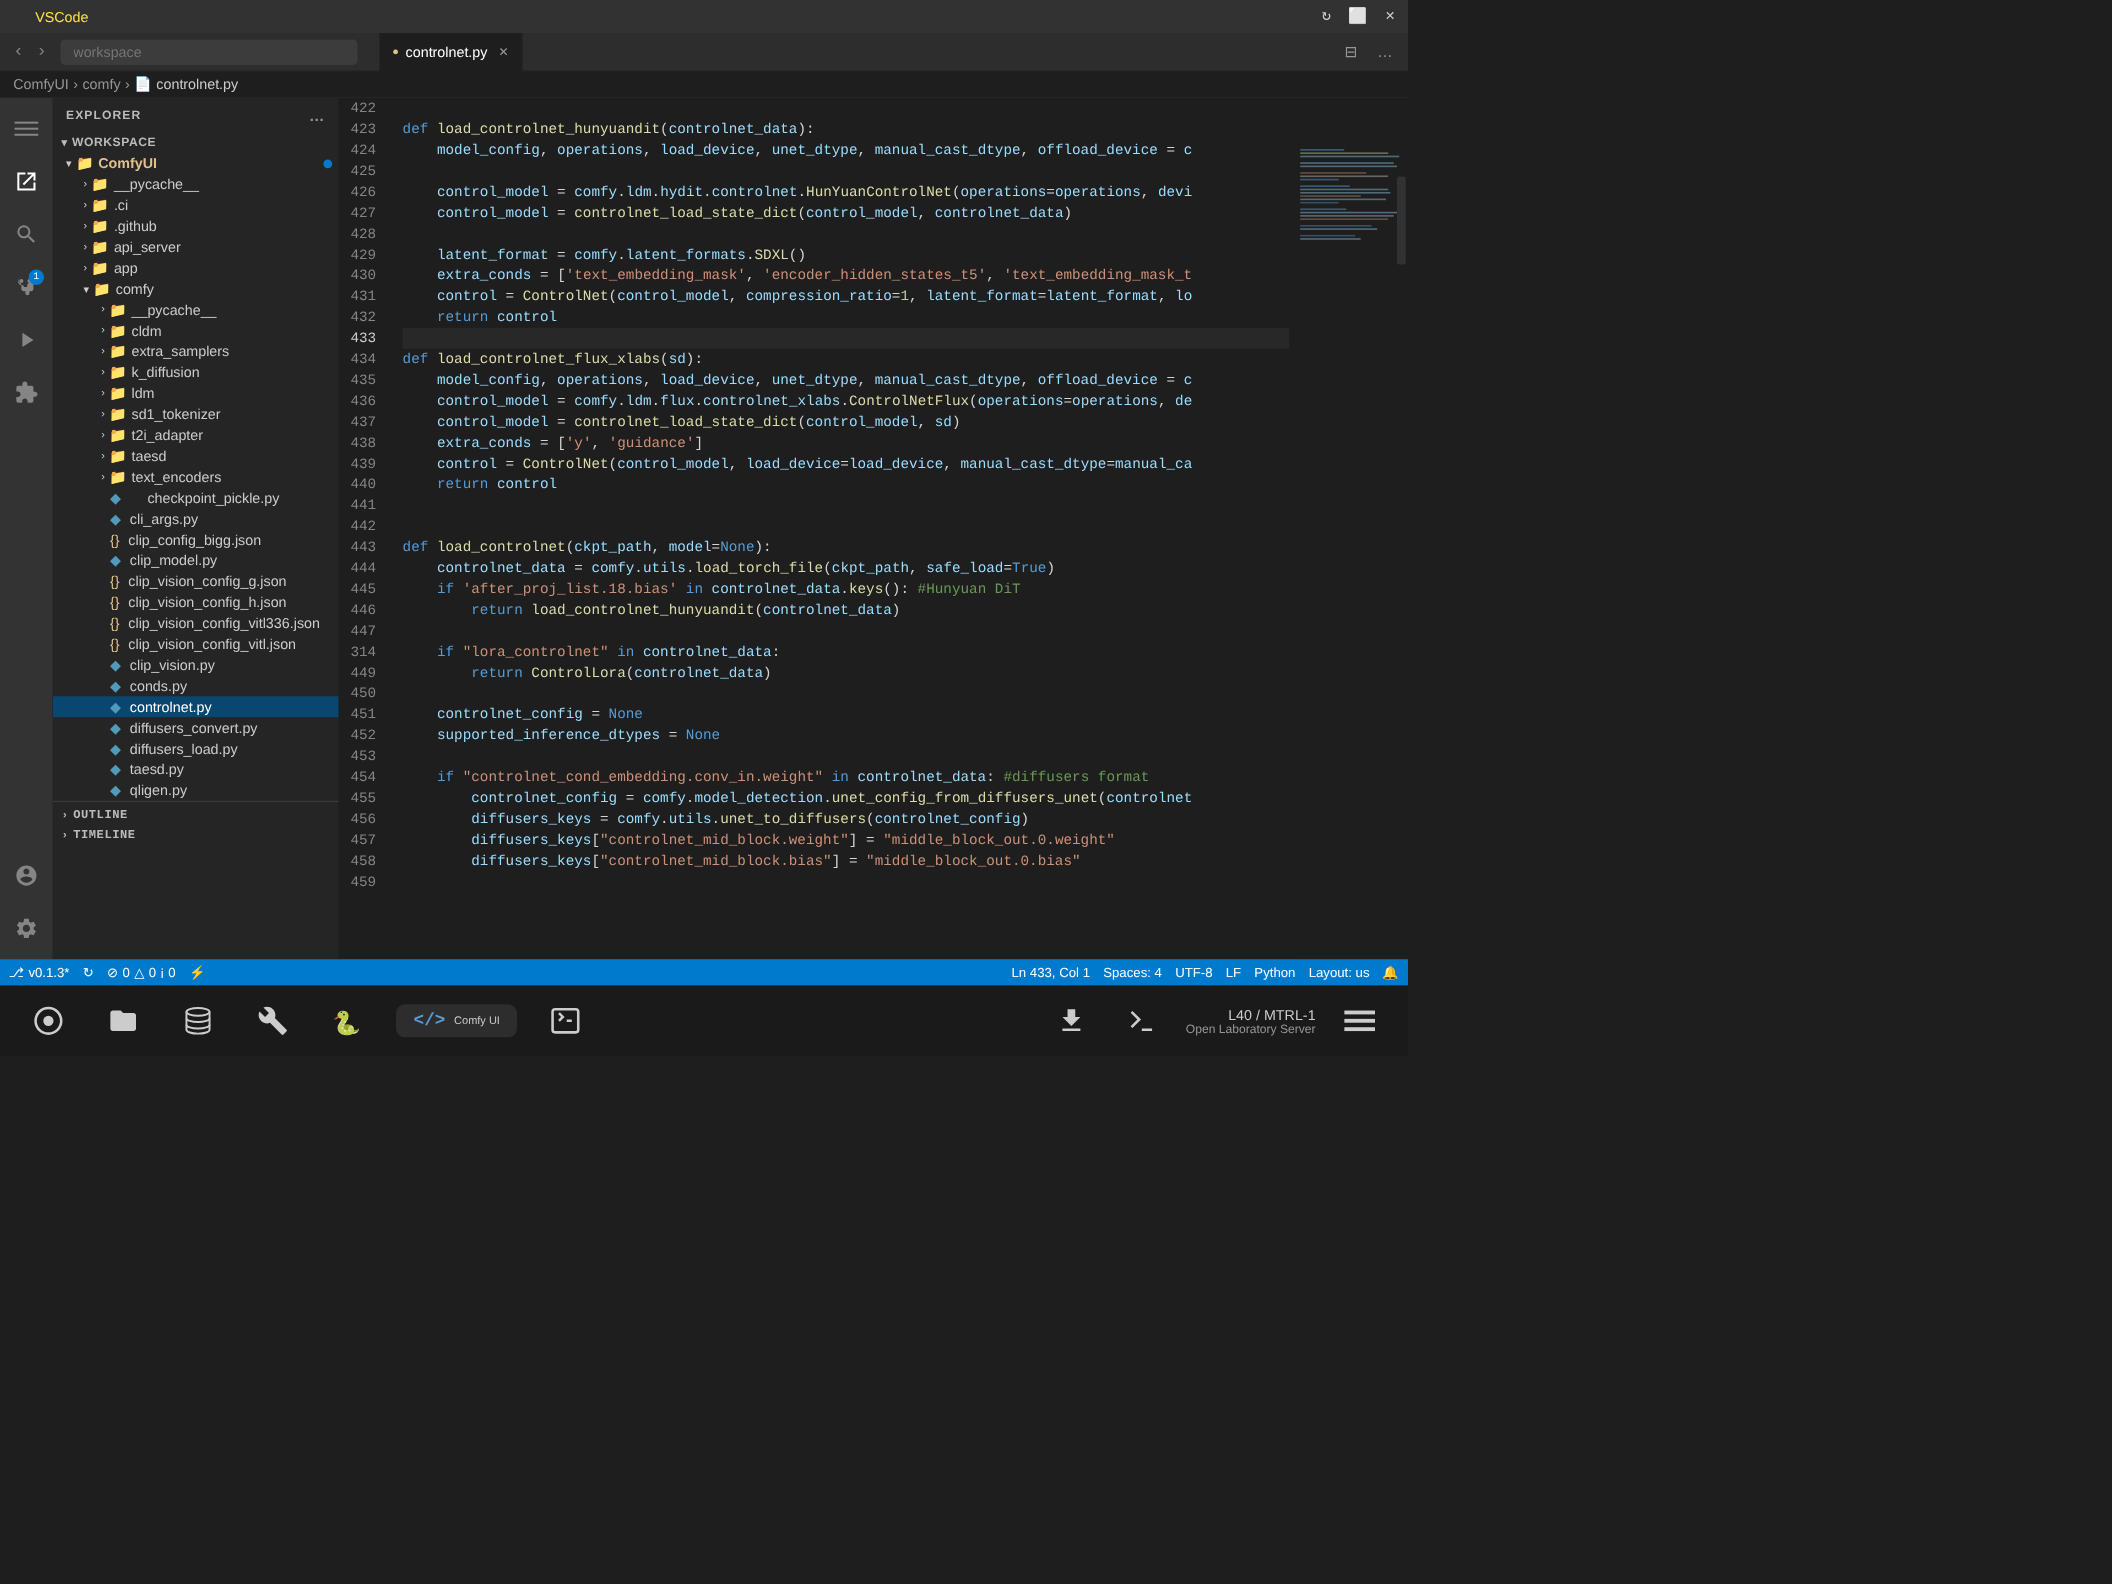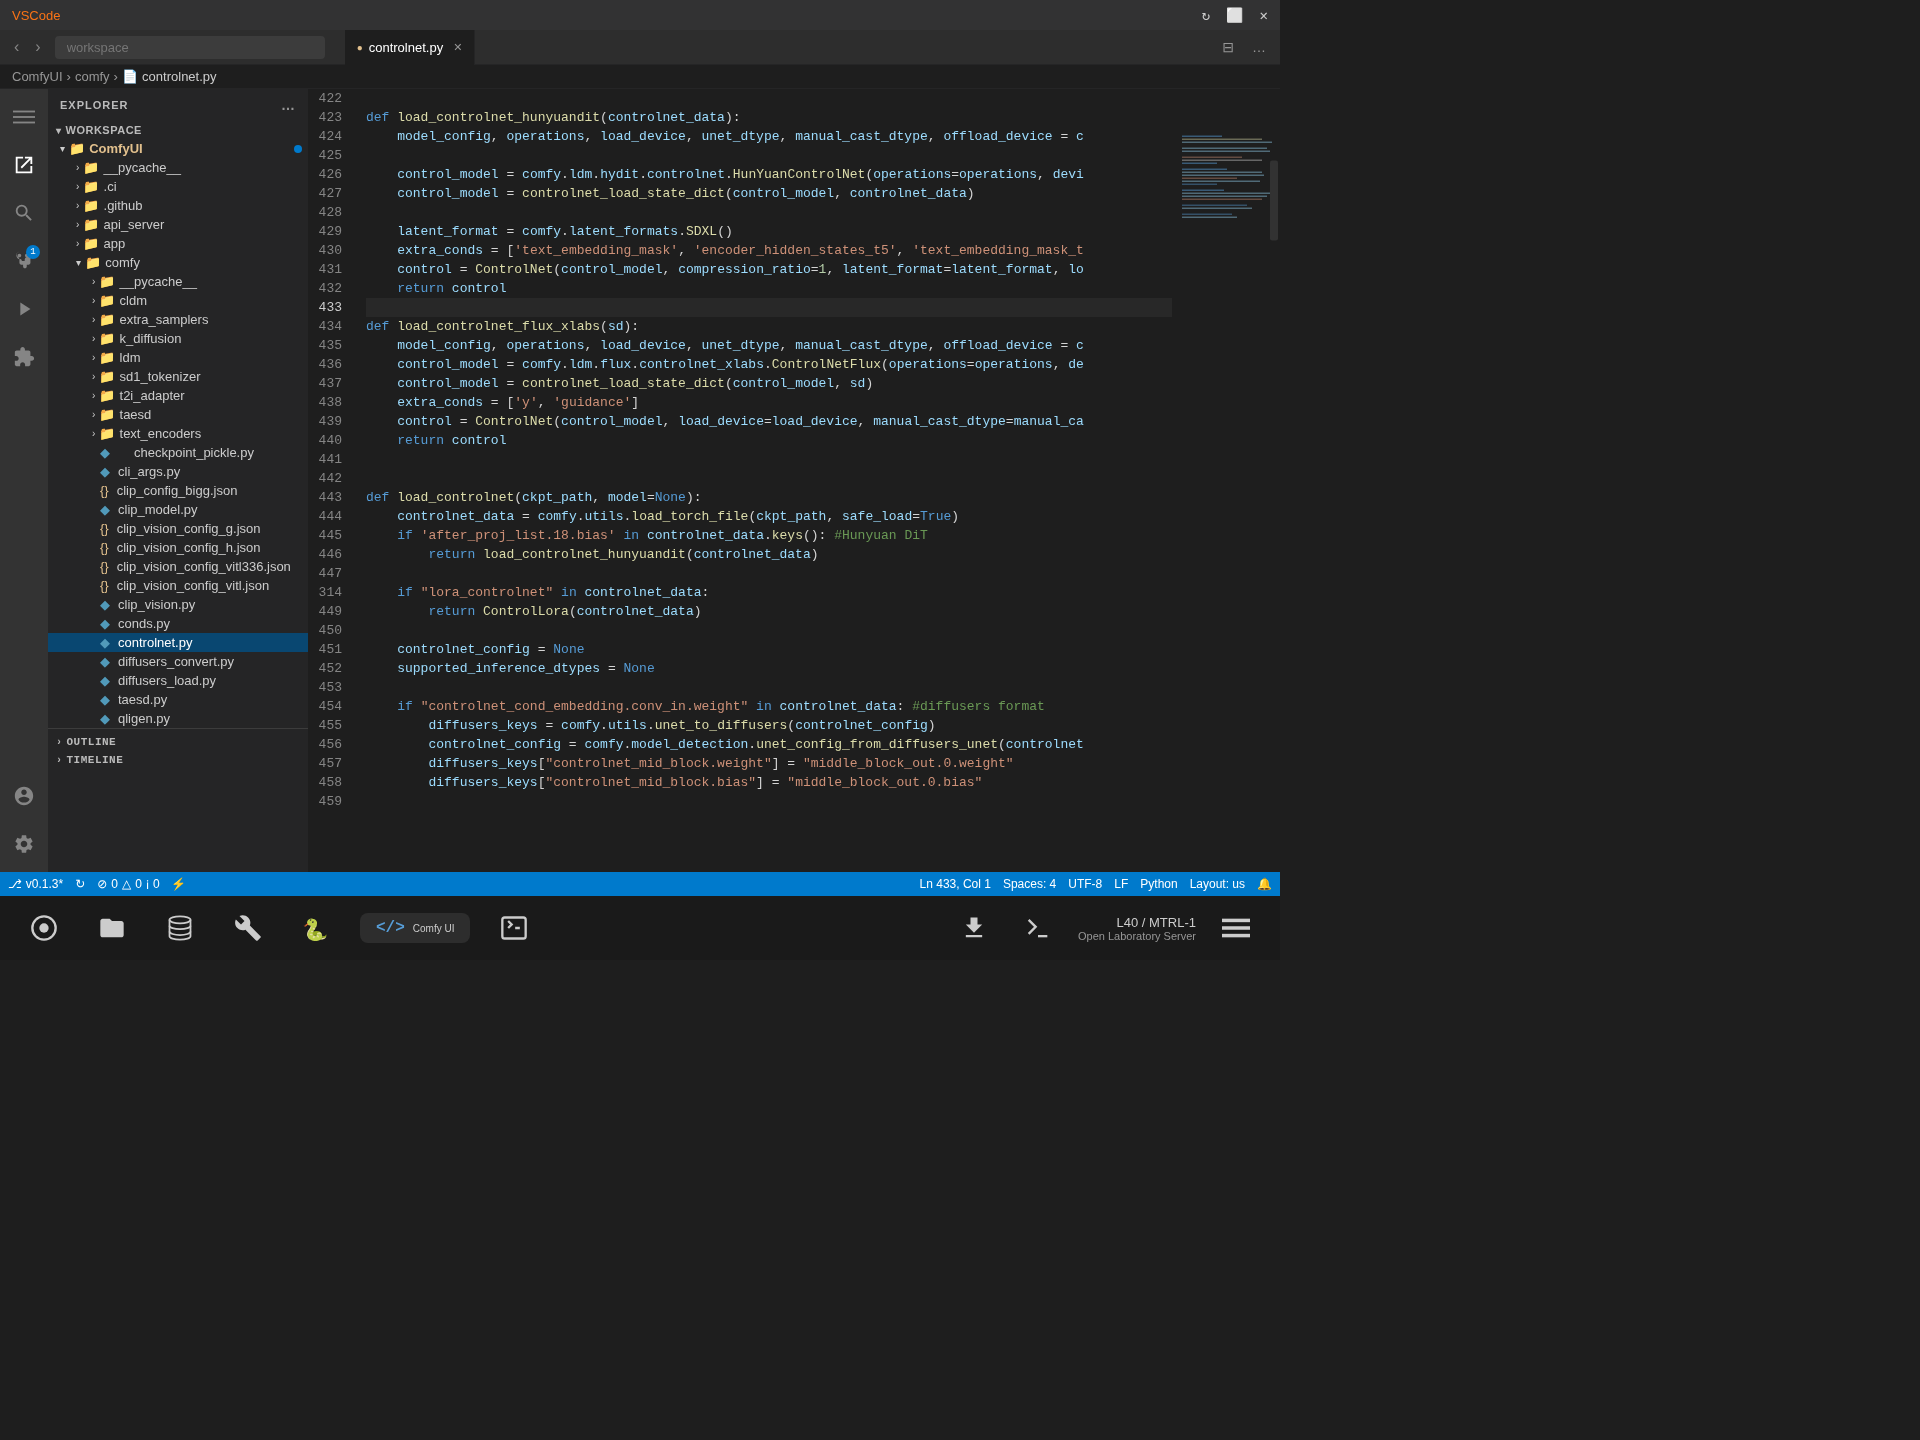--- a/index.html
+++ b/index.html
@@ -19,23 +19,24 @@
     #title-bar {
       background: #323233;
       height: 30px;
       display: flex;
       align-items: center;
       padding: 0 12px;
       flex-shrink: 0;
       justify-content: space-between;
     }
     #title-bar-title {
-      color: #f97316;
+      color: #fde047;
       font-size: 13px;
       font-family: -apple-system, sans-serif;
+      margin-left: 20px;
     }
     #title-bar-controls {
       display: flex;
       gap: 16px;
     }
     .title-btn {
       color: #cccccc;
       font-size: 14px;
       cursor: pointer;
     }
@@ -756,22 +757,22 @@
           <div class="code-line">    <span class="kw">if</span> <span class="str">'after_proj_list.18.bias'</span> <span class="kw">in</span> <span style="color:#9cdcfe;">controlnet_data</span><span class="op">.</span><span class="fn">keys</span><span class="op">():</span> <span class="comment">#Hunyuan DiT</span></div>
           <div class="code-line">        <span class="kw">return</span> <span class="fn">load_controlnet_hunyuandit</span><span class="op">(</span><span style="color:#9cdcfe;">controlnet_data</span><span class="op">)</span></div>
           <div class="code-line empty"> </div>
           <div class="code-line">    <span class="kw">if</span> <span class="str">"lora_controlnet"</span> <span class="kw">in</span> <span style="color:#9cdcfe;">controlnet_data</span><span class="op">:</span></div>
           <div class="code-line">        <span class="kw">return</span> <span class="fn">ControlLora</span><span class="op">(</span><span style="color:#9cdcfe;">controlnet_data</span><span class="op">)</span></div>
           <div class="code-line empty"> </div>
           <div class="code-line">    <span style="color:#9cdcfe;">controlnet_config</span> <span class="op">=</span> <span class="none-kw">None</span></div>
           <div class="code-line">    <span style="color:#9cdcfe;">supported_inference_dtypes</span> <span class="op">=</span> <span class="none-kw">None</span></div>
           <div class="code-line empty"> </div>
           <div class="code-line">    <span class="kw">if</span> <span class="str">"controlnet_cond_embedding.conv_in.weight"</span> <span class="kw">in</span> <span style="color:#9cdcfe;">controlnet_data</span><span class="op">:</span> <span class="comment">#diffusers format</span></div>
+          <div class="code-line">        <span style="color:#9cdcfe;">controlnet_config</span> <span class="op">=</span> <span style="color:#9cdcfe;">comfy</span><span class="op">.</span><span style="color:#9cdcfe;">model_detection</span><span class="op">.</span><span class="fn">unet_config_from_diffusers_unet</span><span class="op">(</span><span style="color:#9cdcfe;">controlnet</span></div>
           <div class="code-line">        <span style="color:#9cdcfe;">diffusers_keys</span> <span class="op">=</span> <span style="color:#9cdcfe;">comfy</span><span class="op">.</span><span style="color:#9cdcfe;">utils</span><span class="op">.</span><span class="fn">unet_to_diffusers</span><span class="op">(</span><span style="color:#9cdcfe;">controlnet_config</span><span class="op">)</span></div>
-          <div class="code-line">        <span style="color:#9cdcfe;">controlnet_config</span> <span class="op">=</span> <span style="color:#9cdcfe;">comfy</span><span class="op">.</span><span style="color:#9cdcfe;">model_detection</span><span class="op">.</span><span class="fn">unet_config_from_diffusers_unet</span><span class="op">(</span><span style="color:#9cdcfe;">controlnet</span></div>
           <div class="code-line">        <span style="color:#9cdcfe;">diffusers_keys</span><span class="op">[</span><span class="str">"controlnet_mid_block.weight"</span><span class="op">]</span> <span class="op">=</span> <span class="str">"middle_block_out.0.weight"</span></div>
           <div class="code-line">        <span style="color:#9cdcfe;">diffusers_keys</span><span class="op">[</span><span class="str">"controlnet_mid_block.bias"</span><span class="op">]</span> <span class="op">=</span> <span class="str">"middle_block_out.0.bias"</span></div>
           <div class="code-line empty"> </div>
         </div>
 
         <div id="minimap">
           <svg id="minimap-canvas" viewBox="0 0 100 700">
 
             <rect x="0" y="0" width="100" height="700" fill="#1e1e1e"></rect>
 

